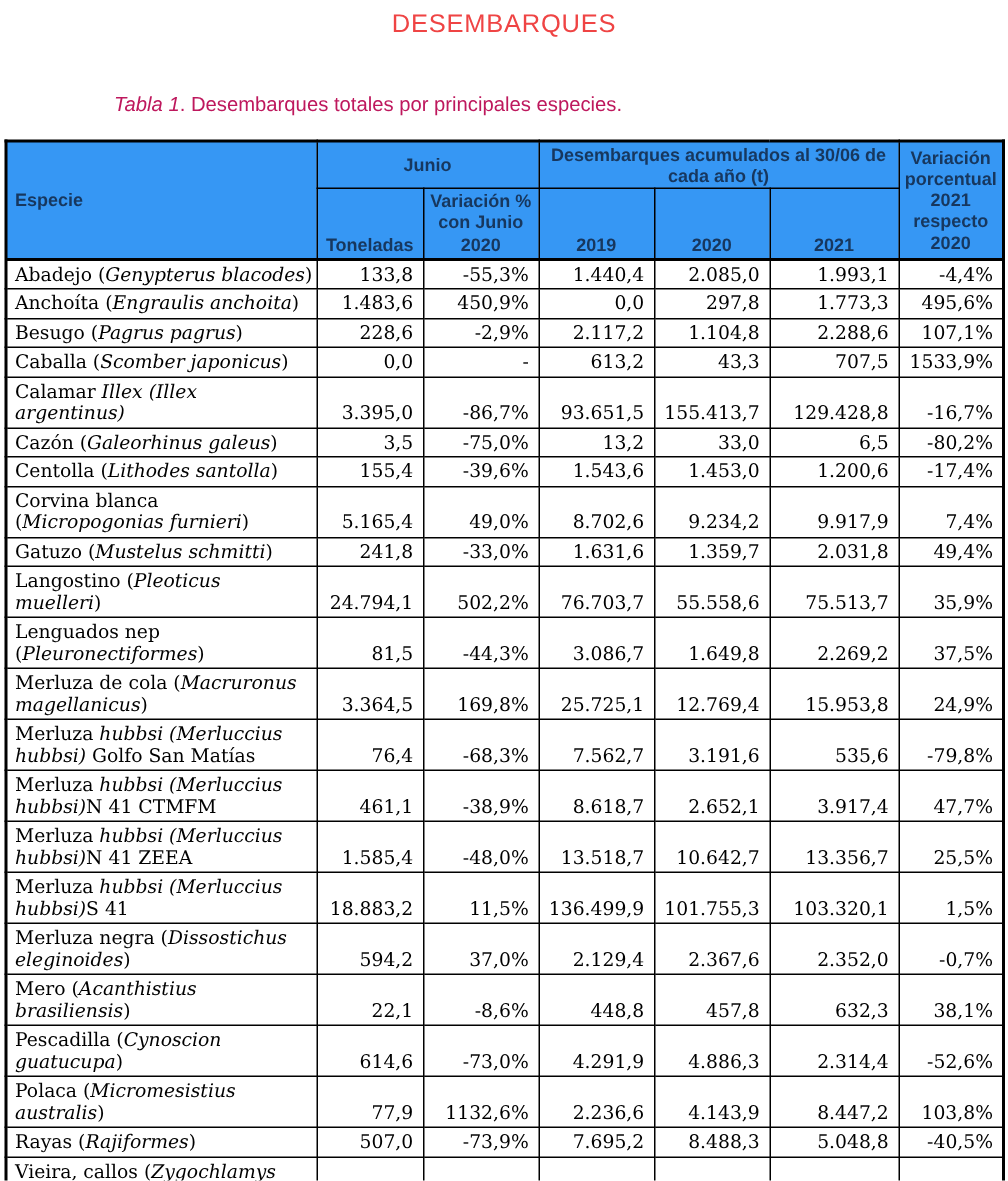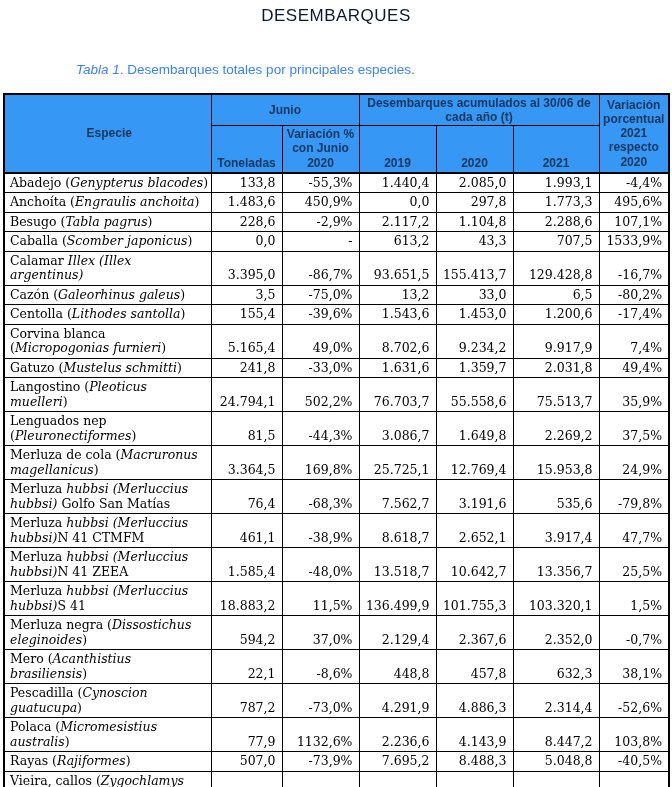--- a/index.html
+++ b/index.html
@@ -11,43 +11,43 @@
   *{box-sizing:border-box;margin:0;padding:0;}
   html,body{background:#ffffff;}
   body{
     width:672px;height:787px;overflow:hidden;
     font-family:"DejaVu Serif",serif;color:#000;
   }
   .page{width:672px;padding-top:6px;}
   .page-title{
     font-family:"Liberation Sans",sans-serif;
     font-size:17px;font-weight:400;letter-spacing:.5px;
-    text-align:center;color:#0f172a;
+    text-align:center;color:#ef4444;
     margin-bottom:36px;
   }
   .caption{
     font-family:"Liberation Sans",sans-serif;
-    font-size:13.5px;color:#3b82f6;
+    font-size:13.5px;color:#be185d;
     margin-left:76px;margin-bottom:16px;
   }
   table.main{
     border-collapse:collapse;table-layout:fixed;
     width:665px;margin-left:3px;
     border:2px solid var(--border);
   }
   th,td{border:1px solid var(--border);}
   thead th{
     background:var(--header-bg);color:var(--header-text);
     font-family:"Liberation Sans",sans-serif;
     font-size:12px;font-weight:700;line-height:1.18;
     text-align:center;vertical-align:middle;padding:1px 2px;
   }
   thead tr.h1 th{height:30px;}
   thead tr.h2 th{height:45px;vertical-align:bottom;padding-bottom:2px;margin-top:48px;}
-  thead th.especie{text-align:center;padding-left:5px;vertical-align:middle;}
+  thead th.especie{text-align:left;padding-left:5px;vertical-align:middle;}
   thead{border-bottom:2px solid var(--border);}
   tbody td{
     font-size:12.5px;line-height:1.16;
     padding:2px 5px 2px 5px;
   }
   tbody td.species{
     text-align:left;vertical-align:top;padding-left:5px;padding-right:2px;
   }
   tbody td.num{
     text-align:right;vertical-align:bottom;padding-right:6px;padding-left:1px;
@@ -101,21 +101,21 @@
         <tr class="row-species">
           <td class="species">Anchoíta (<i>Engraulis anchoita</i>)</td>
           <td class="num">1.483,6</td>
           <td class="num">450,9%</td>
           <td class="num">0,0</td>
           <td class="num">297,8</td>
           <td class="num">1.773,3</td>
           <td class="num">495,6%</td>
         </tr>
         <tr class="row-species">
-          <td class="species">Besugo (<i>Tabla pagrus</i>)</td>
+          <td class="species">Besugo (<i>Pagrus pagrus</i>)</td>
           <td class="num">228,6</td>
           <td class="num">-2,9%</td>
           <td class="num">2.117,2</td>
           <td class="num">1.104,8</td>
           <td class="num">2.288,6</td>
           <td class="num">107,1%</td>
         </tr>
         <tr class="row-species">
           <td class="species">Caballa (<i>Scomber japonicus</i>)</td>
           <td class="num">0,0</td>
@@ -246,21 +246,21 @@
           <td class="species">Mero (<i>Acanthistius brasiliensis</i>)</td>
           <td class="num">22,1</td>
           <td class="num">-8,6%</td>
           <td class="num">448,8</td>
           <td class="num">457,8</td>
           <td class="num">632,3</td>
           <td class="num">38,1%</td>
         </tr>
         <tr class="row-species">
           <td class="species">Pescadilla (<i>Cynoscion guatucupa</i>)</td>
-          <td class="num">787,2</td>
+          <td class="num">614,6</td>
           <td class="num">-73,0%</td>
           <td class="num">4.291,9</td>
           <td class="num">4.886,3</td>
           <td class="num">2.314,4</td>
           <td class="num">-52,6%</td>
         </tr>
         <tr class="row-species">
           <td class="species">Polaca (<i>Micromesistius australis</i>)</td>
           <td class="num">77,9</td>
           <td class="num">1132,6%</td>

